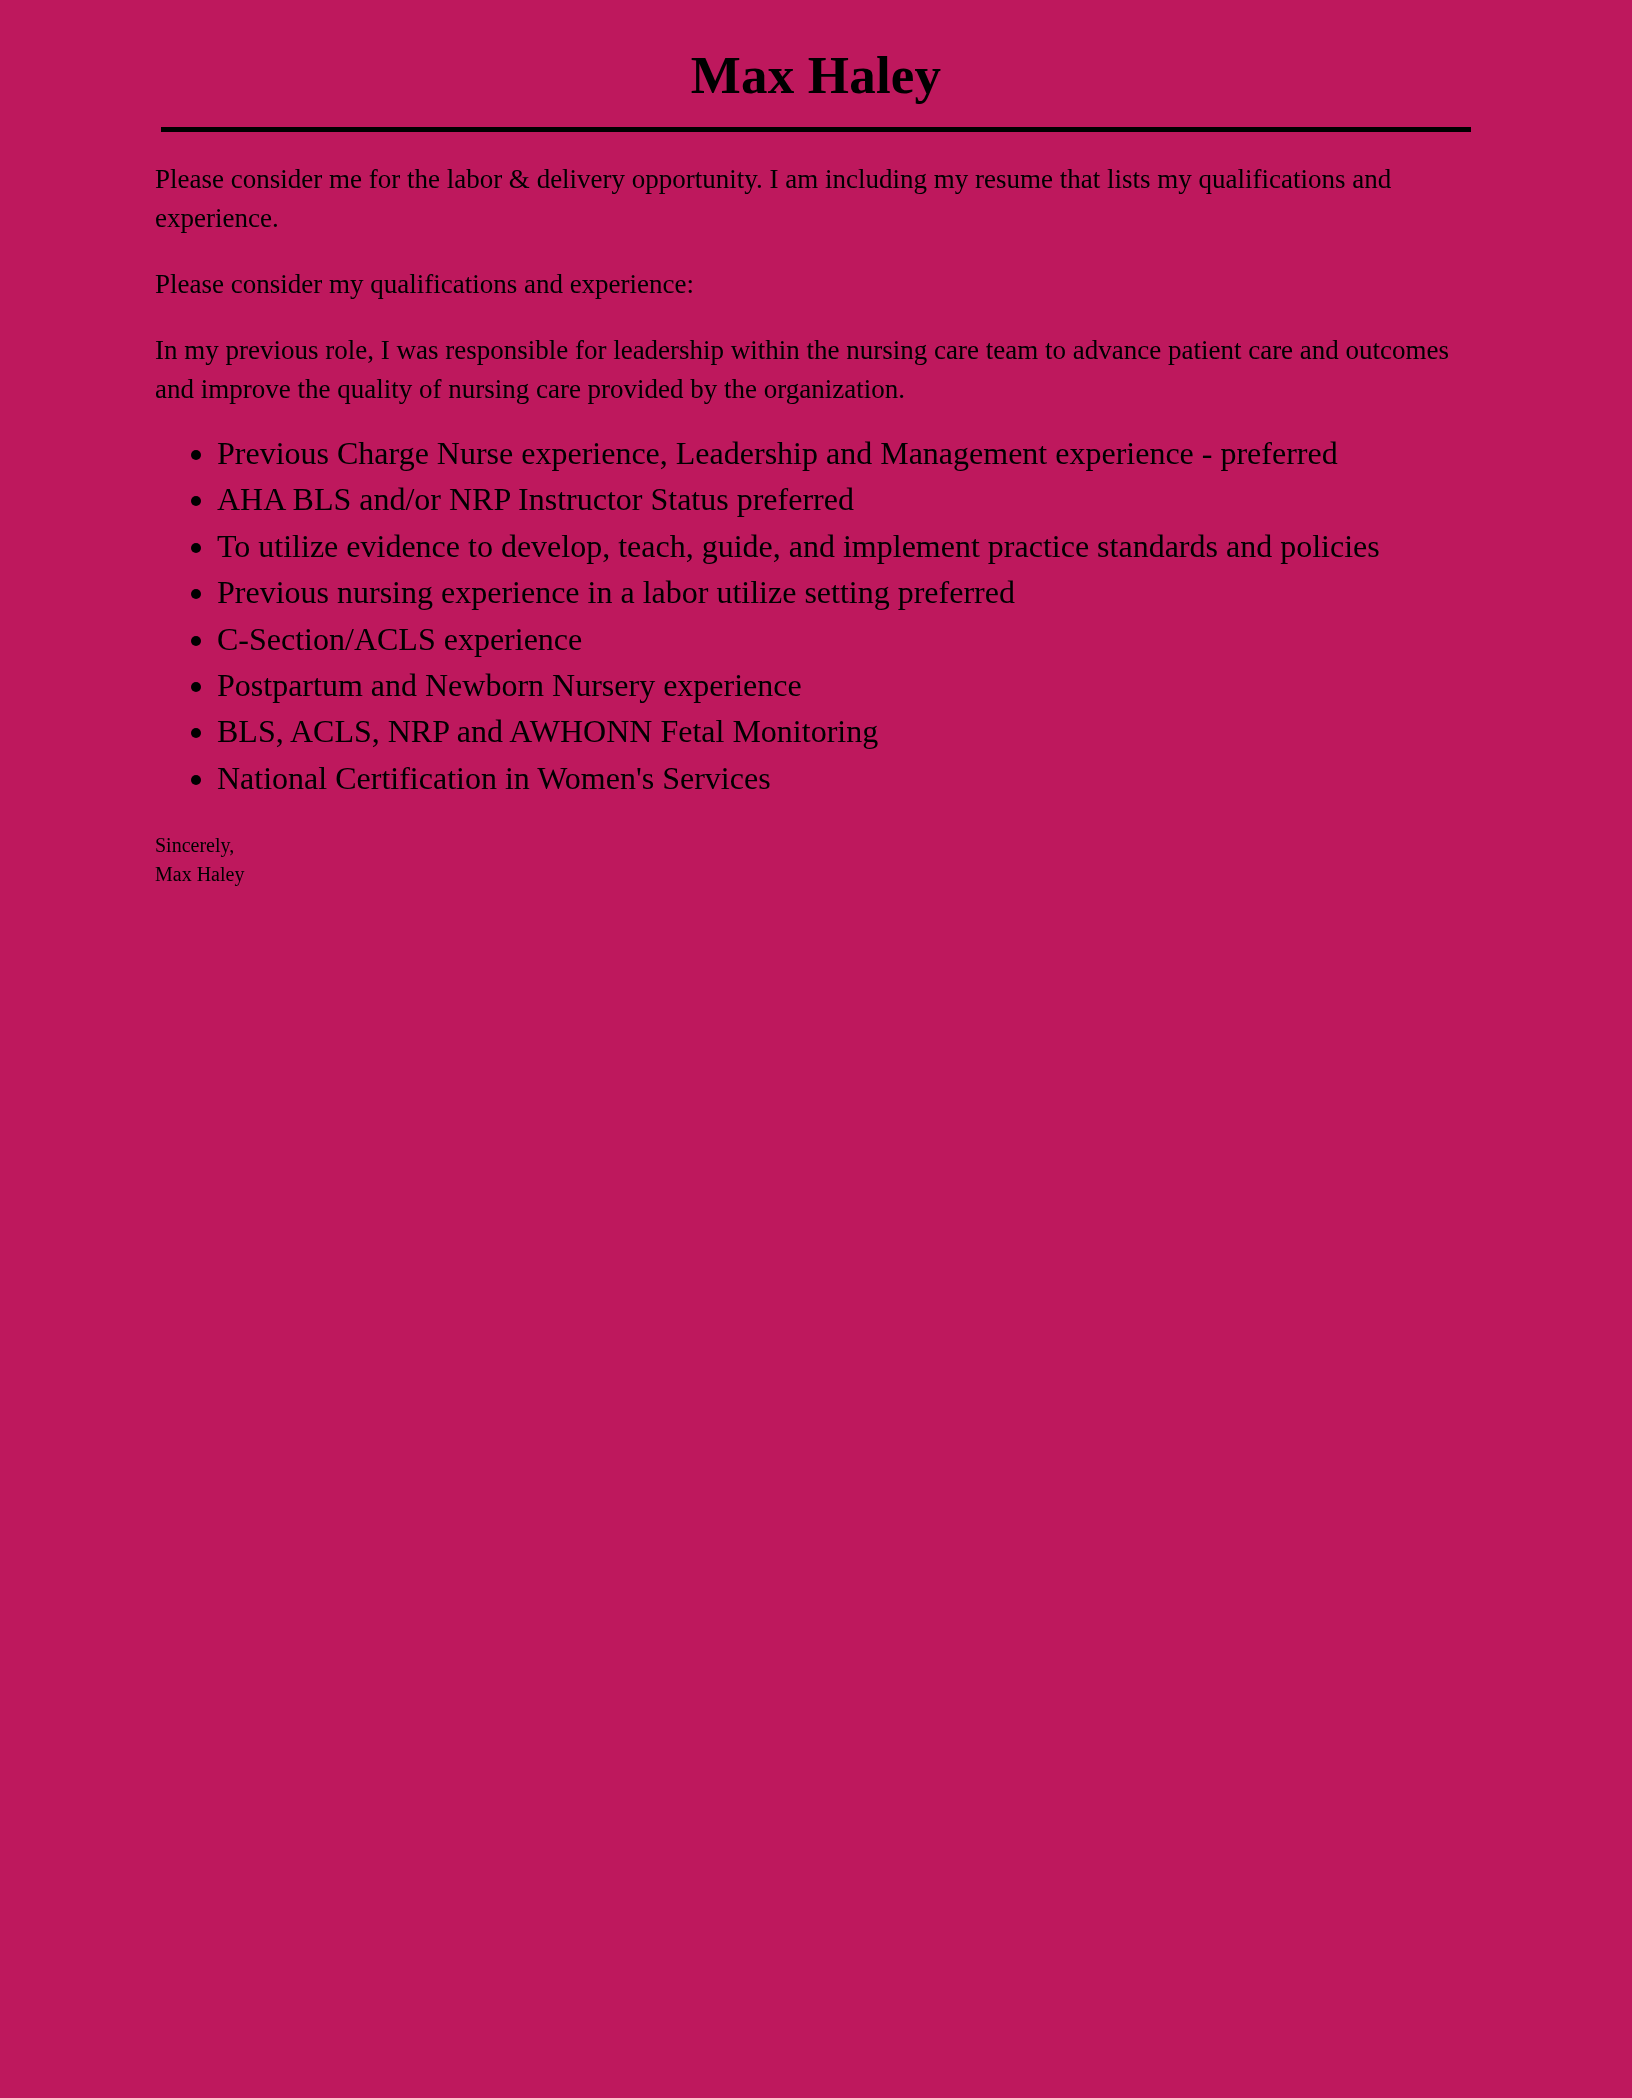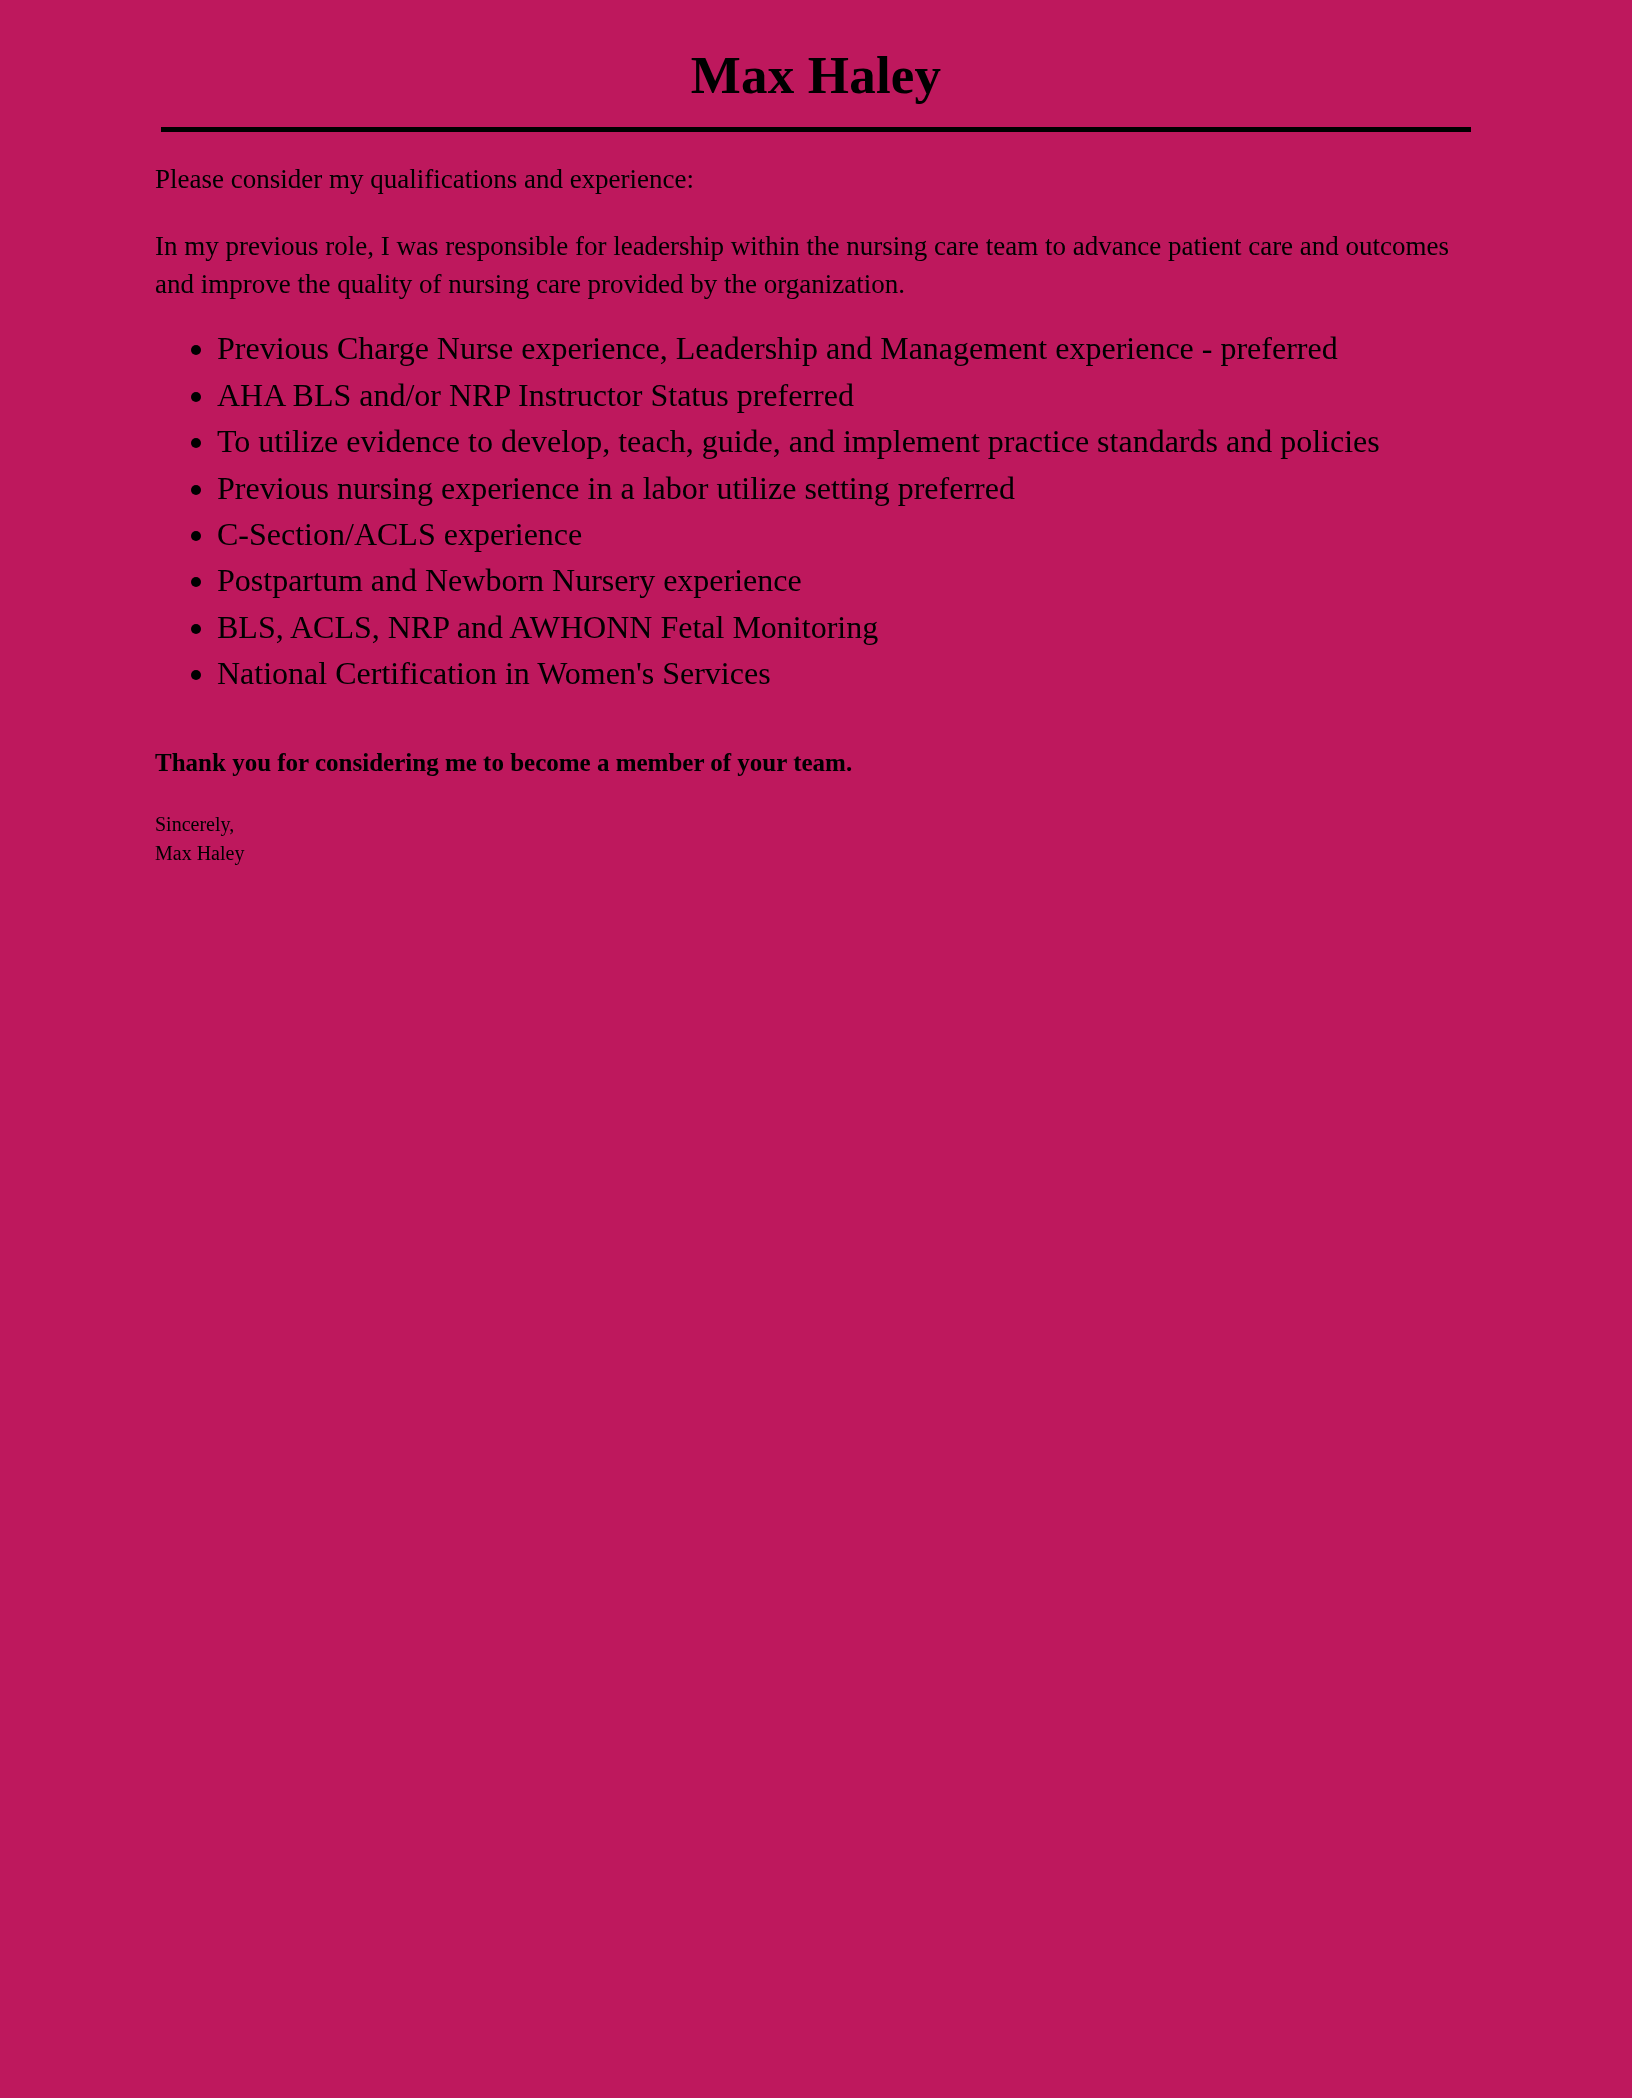--- a/index.html
+++ b/index.html
@@ -98,37 +98,37 @@
 <div class="page">
 
   <header class="letterhead">
     <h1 class="name-title">Max Haley</h1>
     <div class="divider"></div>
   </header>
 
   <main class="body-area">
 
 
+    <p class="para">Please consider me for the labor &amp; delivery opportunity. I am including my resume that lists my qualifications and experience.</p>
 
     <p class="para">Please consider my qualifications and experience:</p>
 
     <p class="para">In my previous role, I was responsible for leadership within the nursing care team to advance patient care and outcomes and improve the quality of nursing care provided by the organization.</p>
 
     <ul class="qual-list">
       <li>Previous Charge Nurse experience, Leadership and Management experience - preferred</li>
       <li>AHA BLS and/or NRP Instructor Status preferred</li>
       <li>To utilize evidence to develop, teach, guide, and implement practice standards and policies</li>
       <li>Previous nursing experience in a labor utilize setting preferred</li>
       <li>C-Section/ACLS experience</li>
       <li>Postpartum and Newborn Nursery experience</li>
       <li>BLS, ACLS, NRP and AWHONN Fetal Monitoring</li>
       <li>National Certification in Women's Services</li>
     </ul>
 
-    <div class="thanks">Thank you for considering me to become a member of your team.</div>
 
     <div class="signoff">
       <span class="sig-line">Sincerely,</span>
       <span class="sig-line">Max Haley</span>
     </div>
 
   </main>
 </div>
 
 </body></html>

